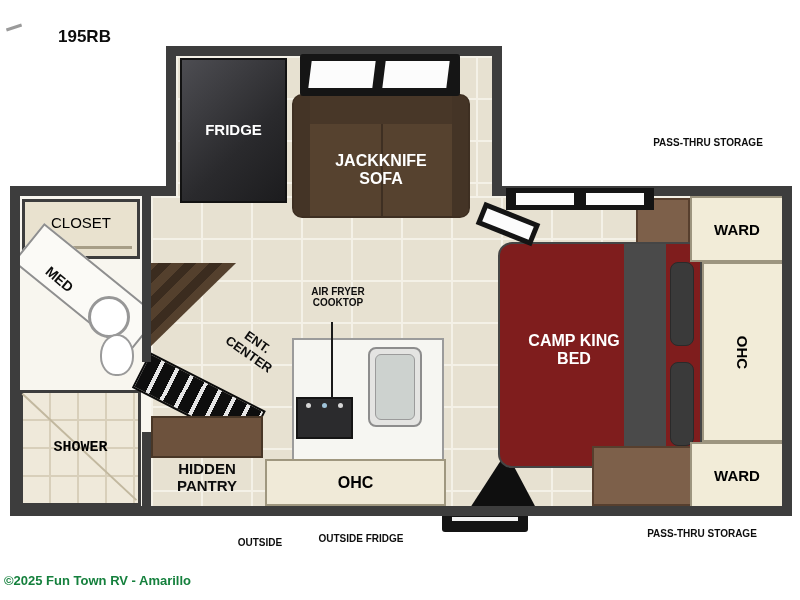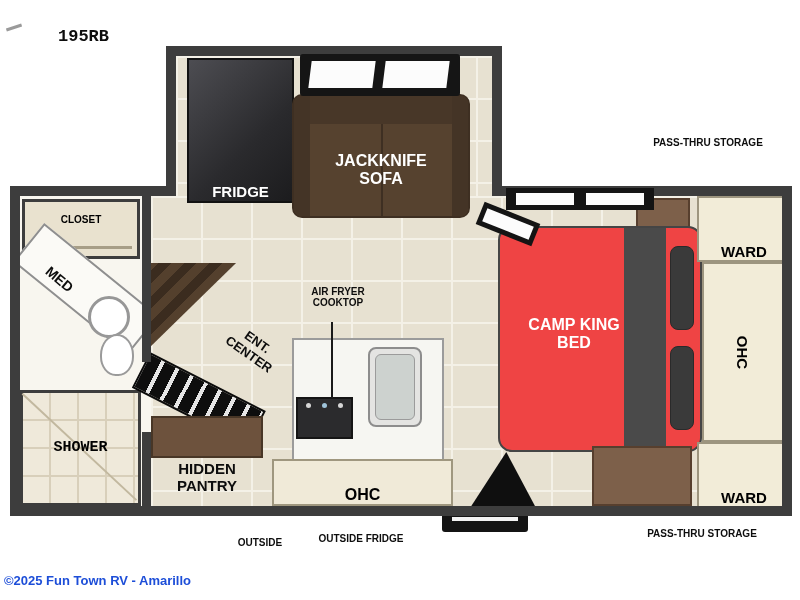--- a/index.html
+++ b/index.html
@@ -26,25 +26,25 @@
         background-image:linear-gradient(#f4f1e7 2px,transparent 2px),
                          linear-gradient(90deg,#f4f1e7 2px,transparent 2px);
         background-size:50px 42px;}
   #floor-slide{left:176px;top:56px;width:316px;height:140px;}
   #floor-main{left:151px;top:196px;width:631px;height:310px;}
   #floor-bath{left:20px;top:196px;width:131px;height:310px;background:#f8f6ef;}
   
   .lbl{position:absolute;font-weight:bold;color:#0d0d0d;text-align:center;line-height:1.12;z-index:5;}
   .white{color:#ffffff;}
   .s17{font-size:17px}.s16{font-size:10px}.s15{font-size:15px}.s14{font-size:14px}.s13{font-size:13px}
-  .flexc{display:flex;align-items:flex-end;justify-content:center;margin-left:7px;}
+  .flexc{display:flex;align-items:center;justify-content:center;}
   
   #closet{left:22px;top:199px;width:118px;height:60px;background:#e9e2cf;border:3px solid #3d3d3d;z-index:2;}
   #closet .rod{position:absolute;left:5px;right:5px;bottom:7px;height:3px;background:#a79e87;}
-  #closet .c-lbl{position:absolute;left:0;right:0;top:12px;font-weight:bold;font-size:10px;text-align:center;}
+  #closet .c-lbl{position:absolute;left:0;right:0;top:12px;font-weight:normal;font-size:15px;text-align:center;}
   #vanity{left:12px;top:264px;width:148px;height:50px;background:#fbfaf6;border:2px solid #8f8f8f;
           transform:rotate(39deg);z-index:2;}
   #sink-bowl{left:88px;top:296px;width:42px;height:42px;border-radius:50%;background:#fff;
              border:3px solid #979797;z-index:2;}
   #toilet{left:100px;top:334px;width:34px;height:42px;border-radius:50% 50% 46% 46%;background:#fff;
           border:2px solid #9a9a9a;z-index:2;}
   #med-label{left:30px;top:272px;width:58px;transform:rotate(40deg);}
   #shower{left:20px;top:390px;width:121px;height:116px;border:3px solid #3d3d3d;z-index:2;
           background:repeating-linear-gradient(0deg,transparent 0 26px,#d8cfba 26px 28px),
                      repeating-linear-gradient(90deg,transparent 0 26px,#d8cfba 26px 28px),#efe9da;font-family:Liberation Mono, monospace;}
@@ -96,35 +96,35 @@
   #angled-window .apane{position:absolute;left:5px;top:5px;width:50px;height:14px;background:#fcfcfc;}
   .cab{position:absolute;background:#f2ecd8;border:2px solid #9d957f;z-index:2;}
   #ward-top{left:690px;top:196px;width:94px;height:66px;}
   #ohc-bed{left:702px;top:262px;width:82px;height:180px;}
   #ohc-bed .vwrap{position:absolute;left:0;right:0;top:0;bottom:0;display:flex;align-items:center;justify-content:center;}
   #ohc-bed .vwrap span{display:inline-block;transform:rotate(90deg);font-weight:bold;font-size:15px;}
   #ward-bottom{left:690px;top:442px;width:94px;height:66px;}
   .cab .cab-lbl{font-weight:bold;font-size:15px;}
   #nightstand{left:636px;top:198px;width:54px;height:46px;background:#7d604a;border:2px solid #573f2e;z-index:2;}
   #dresser{left:592px;top:446px;width:100px;height:60px;background:#7d604a;border:2px solid #573f2e;z-index:2;}
-  #bed{left:498px;top:226px;width:204px;height:226px;background:#ef4444;border:2px solid #454545;
+  #bed{left:498px;top:242px;width:204px;height:226px;background:#7f1d1d;border:2px solid #454545;
        border-radius:14px;z-index:2;}
   #bed .throw{position:absolute;right:34px;top:0;width:42px;height:100%;background:#4a4a4a;}
   #bed .pil{position:absolute;right:6px;width:24px;height:84px;background:#3a3a3a;border:1px solid #2a2a2a;border-radius:8px;}
   #bed .p1{top:18px}#bed .p2{top:118px}
   #bed .bed-lbl{position:absolute;left:24px;top:88px;width:100px;color:#fff;font-weight:bold;
                 font-size:16px;text-align:center;line-height:1.12;}
   
   #pass-top{left:652px;top:137px;width:112px;}
   #pass-bottom{left:646px;top:528px;width:112px;}
   #awning{left:205px;top:537px;width:110px;}
   #outside-fridge{left:315px;top:533px;width:92px;}
-  #model{left:58px;top:27px;font-family:Liberation Mono, monospace;}
+  #model{left:58px;top:27px;}
   #stray{left:6px;top:26px;width:16px;height:3px;background:#9a9a9a;transform:rotate(-18deg);z-index:5;}
-  #watermark{left:4px;top:573px;font-size:13px;color:#1d4ed8;font-weight:bold;z-index:5;position:absolute;
+  #watermark{left:4px;top:573px;font-size:13px;color:#15803d;font-weight:bold;z-index:5;position:absolute;
              font-family:"Liberation Sans",sans-serif;}
 </style>
 </head>
 <body>
 
 <div id="canvas">
 
   <div class="abs tile z1" id="floor-slide"></div>
   <div class="abs tile z1" id="floor-main"></div>
   <div class="abs z1" id="floor-bath"></div>

